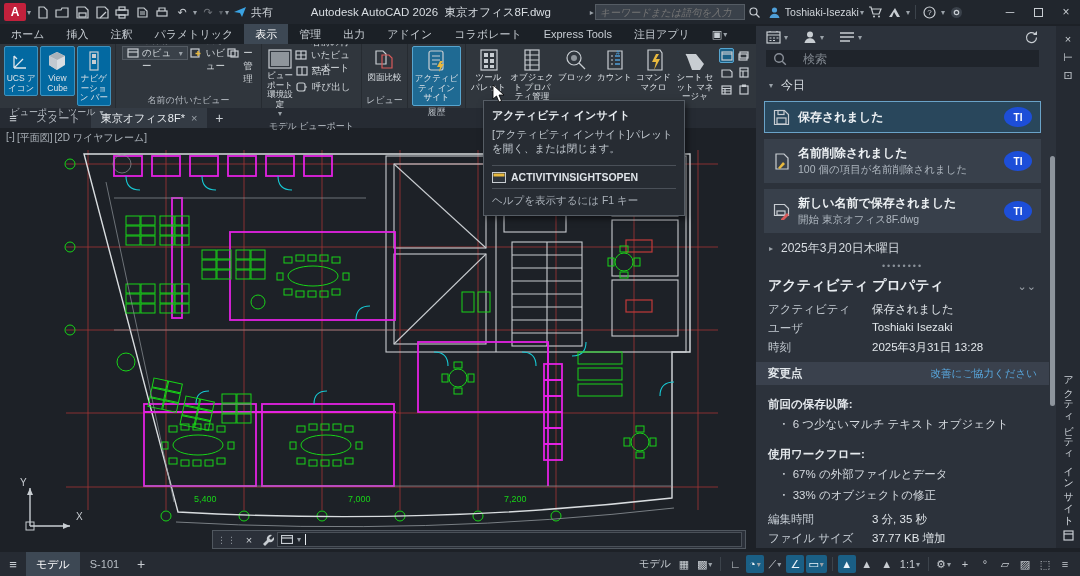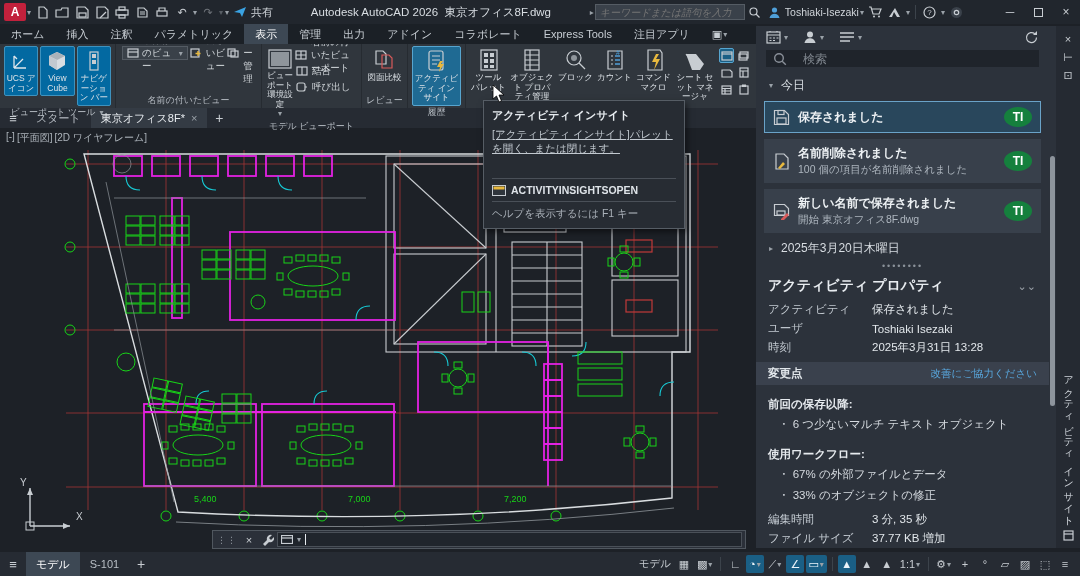--- a/index.html
+++ b/index.html
@@ -53,45 +53,45 @@
   #statusbar{position:absolute;left:0;top:552px;width:1080px;height:24px;background:#262b33;display:flex;align-items:stretch;font-size:11px;z-index:30;}
   .ltab{padding:0 10px;display:flex;align-items:center;color:#b9bfc6;}
   .ltab.active{background:#3d4854;color:#fff;}
   #statusicons{margin-left:auto;display:flex;align-items:center;gap:2px;padding-right:6px;}
   .sic{min-width:18px;height:18px;display:flex;align-items:center;justify-content:center;color:#c8cdd2;font-size:11px;border-radius:2px;padding:0 2px;}
   .sic.on{background:#1a5f85;color:#eaf3f9;}
   .sep{width:1px;height:14px;background:#3c434b;margin:0 3px;}
   
   #tooltip{position:absolute;left:483px;top:100px;width:202px;background:#272c33;border:1px solid #565d65;box-shadow:2px 3px 6px rgba(0,0,0,.5);z-index:40;font-size:10.5px;padding:7px 8px;}
   #tooltip .tt-title{font-weight:bold;color:#e8edf1;font-size:11px;margin-bottom:5px;}
-  #tooltip .tt-body{color:#c2c9d0;margin-bottom:22px;text-decoration:underline;}
+  #tooltip .tt-body{color:#c2c9d0;margin-bottom:9px;}
   #tooltip hr{border:none;border-top:1px solid #4a5058;margin:5px 0;}
   #tooltip .tt-cmd{display:flex;align-items:center;gap:5px;color:#dfe4e9;font-weight:bold;}
   #tooltip .tt-foot{color:#aab1b9;}
   
   #cursor{position:absolute;left:492px;top:84px;z-index:50;}
   
   #palette{position:absolute;right:0;top:26px;width:324px;height:522px;background:#2c323b;display:flex;z-index:28;}
   #pal-main{flex:1;display:flex;flex-direction:column;overflow:hidden;}
   #pal-toolbar{height:32px;display:flex;align-items:center;padding:0 10px;gap:14px;color:#c8cdd2;}
   .ptool{display:flex;align-items:center;gap:2px;}
   #pal-search{margin:2px 10px 6px 10px;height:24px;background:#1f242b;display:flex;align-items:center;padding:0 7px;gap:14px;color:#8a9099;font-size:12px;}
   #pal-search input{background:transparent;border:none;outline:none;color:#c8cdd2;font-size:12px;width:200px;}
   #pal-search input::placeholder{color:#80878f;}
   .secrow{display:flex;align-items:center;gap:7px;padding:4px 12px;font-size:12px;color:#d8dde2;}
   .act{margin:3px 8px;background:#38404b;display:flex;align-items:center;padding:5px 8px;gap:8px;border:1px solid transparent;}
   .act.selected{background:#29475c;border:1px solid #6aa3c8;}
   .act .a-txt{flex:1;min-width:0;}
   .act .a-title{font-size:12px;font-weight:bold;color:#edf1f4;}
   .act .a-sub{font-size:10.5px;color:#aeb6bf;margin-top:1px;}
-  .avatar{width:28px;height:20px;border-radius:50%;background:#15803d;color:#fff;font-size:12px;font-weight:bold;display:flex;align-items:center;justify-content:center;flex:none;}
+  .avatar{width:28px;height:20px;border-radius:50%;background:#1d4ed8;color:#fff;font-size:10px;font-weight:bold;display:flex;align-items:center;justify-content:center;flex:none;}
   .splitdots{text-align:center;color:#8a9199;font-size:9px;letter-spacing:2px;line-height:10px;}
   #props-h{display:flex;align-items:center;padding:6px 12px 5px 12px;}
   #props-h .ph{font-size:14px;font-weight:bold;color:#e8ecf0;flex:1;}
-  .prow{display:flex;padding:2px 12px;font-size:11.5px;align-items:center;}
+  .prow{display:flex;padding:2px 12px;font-size:11.5px;}
   .prow .pl{width:104px;color:#c3cad1;flex:none;}
   .prow .pv{color:#e2e7eb;}
   #changes{display:flex;align-items:center;background:#3a414d;padding:4px 12px;margin-top:5px;}
   #changes .cl{font-weight:bold;font-size:11.5px;color:#e2e7eb;flex:1;}
   #changes a{color:#58a6dc;font-size:10.5px;text-decoration:none;}
   .grphead{font-weight:bold;font-size:11.5px;color:#e6eaee;padding:6px 12px 2px 12px;margin-top:6px;}
   .bullet{font-size:11.5px;color:#d6dbe0;padding:3px 12px 3px 22px;}
   
   #pal-scroll{width:7px;position:relative;background:#2c323b;}
   #pal-scroll .thumb{position:absolute;left:1px;top:130px;width:5px;height:250px;background:#8d949c;border-radius:3px;}

